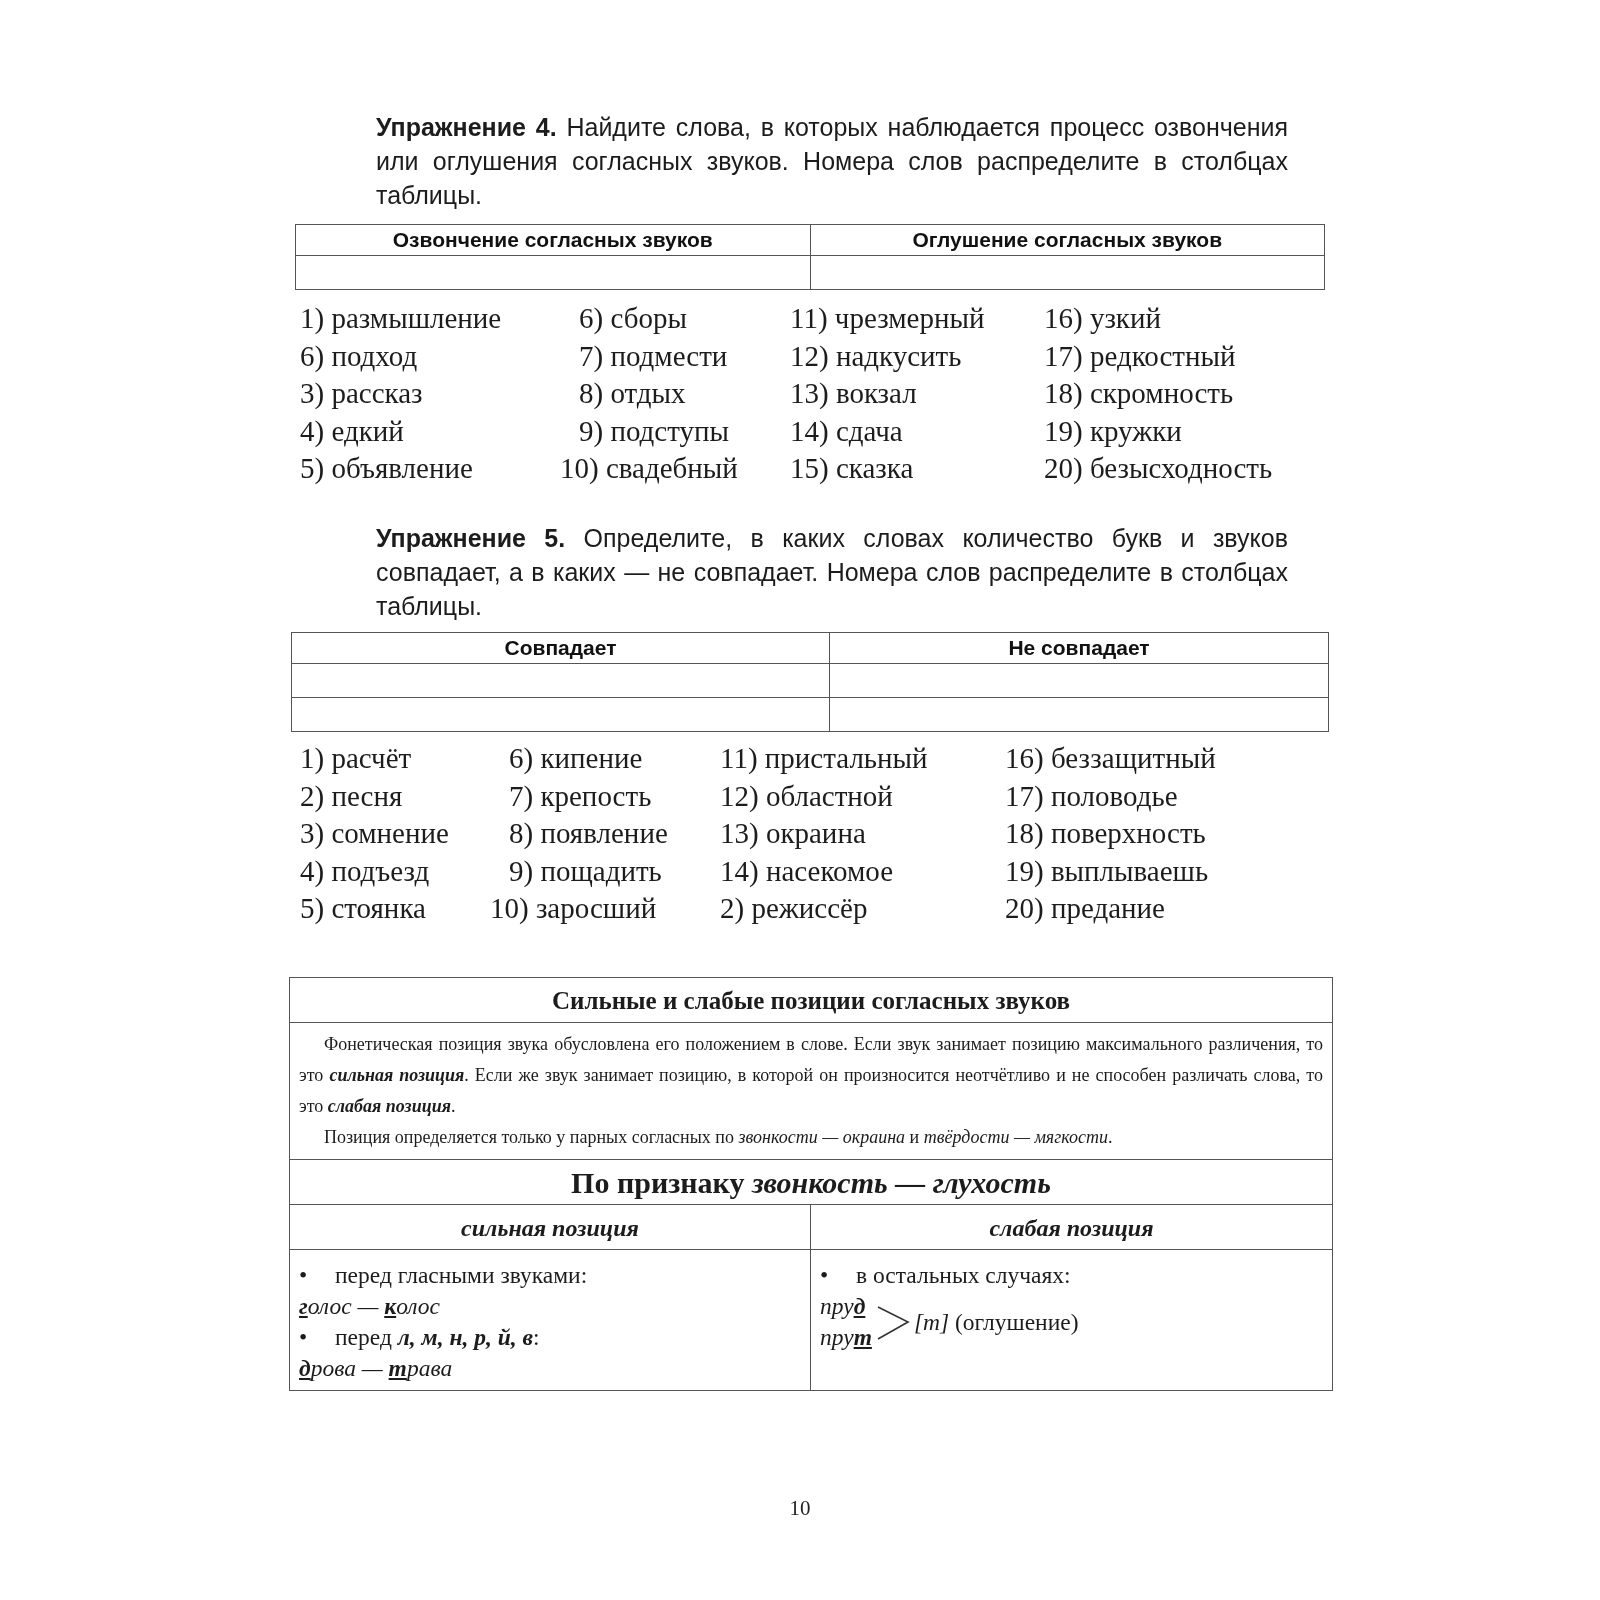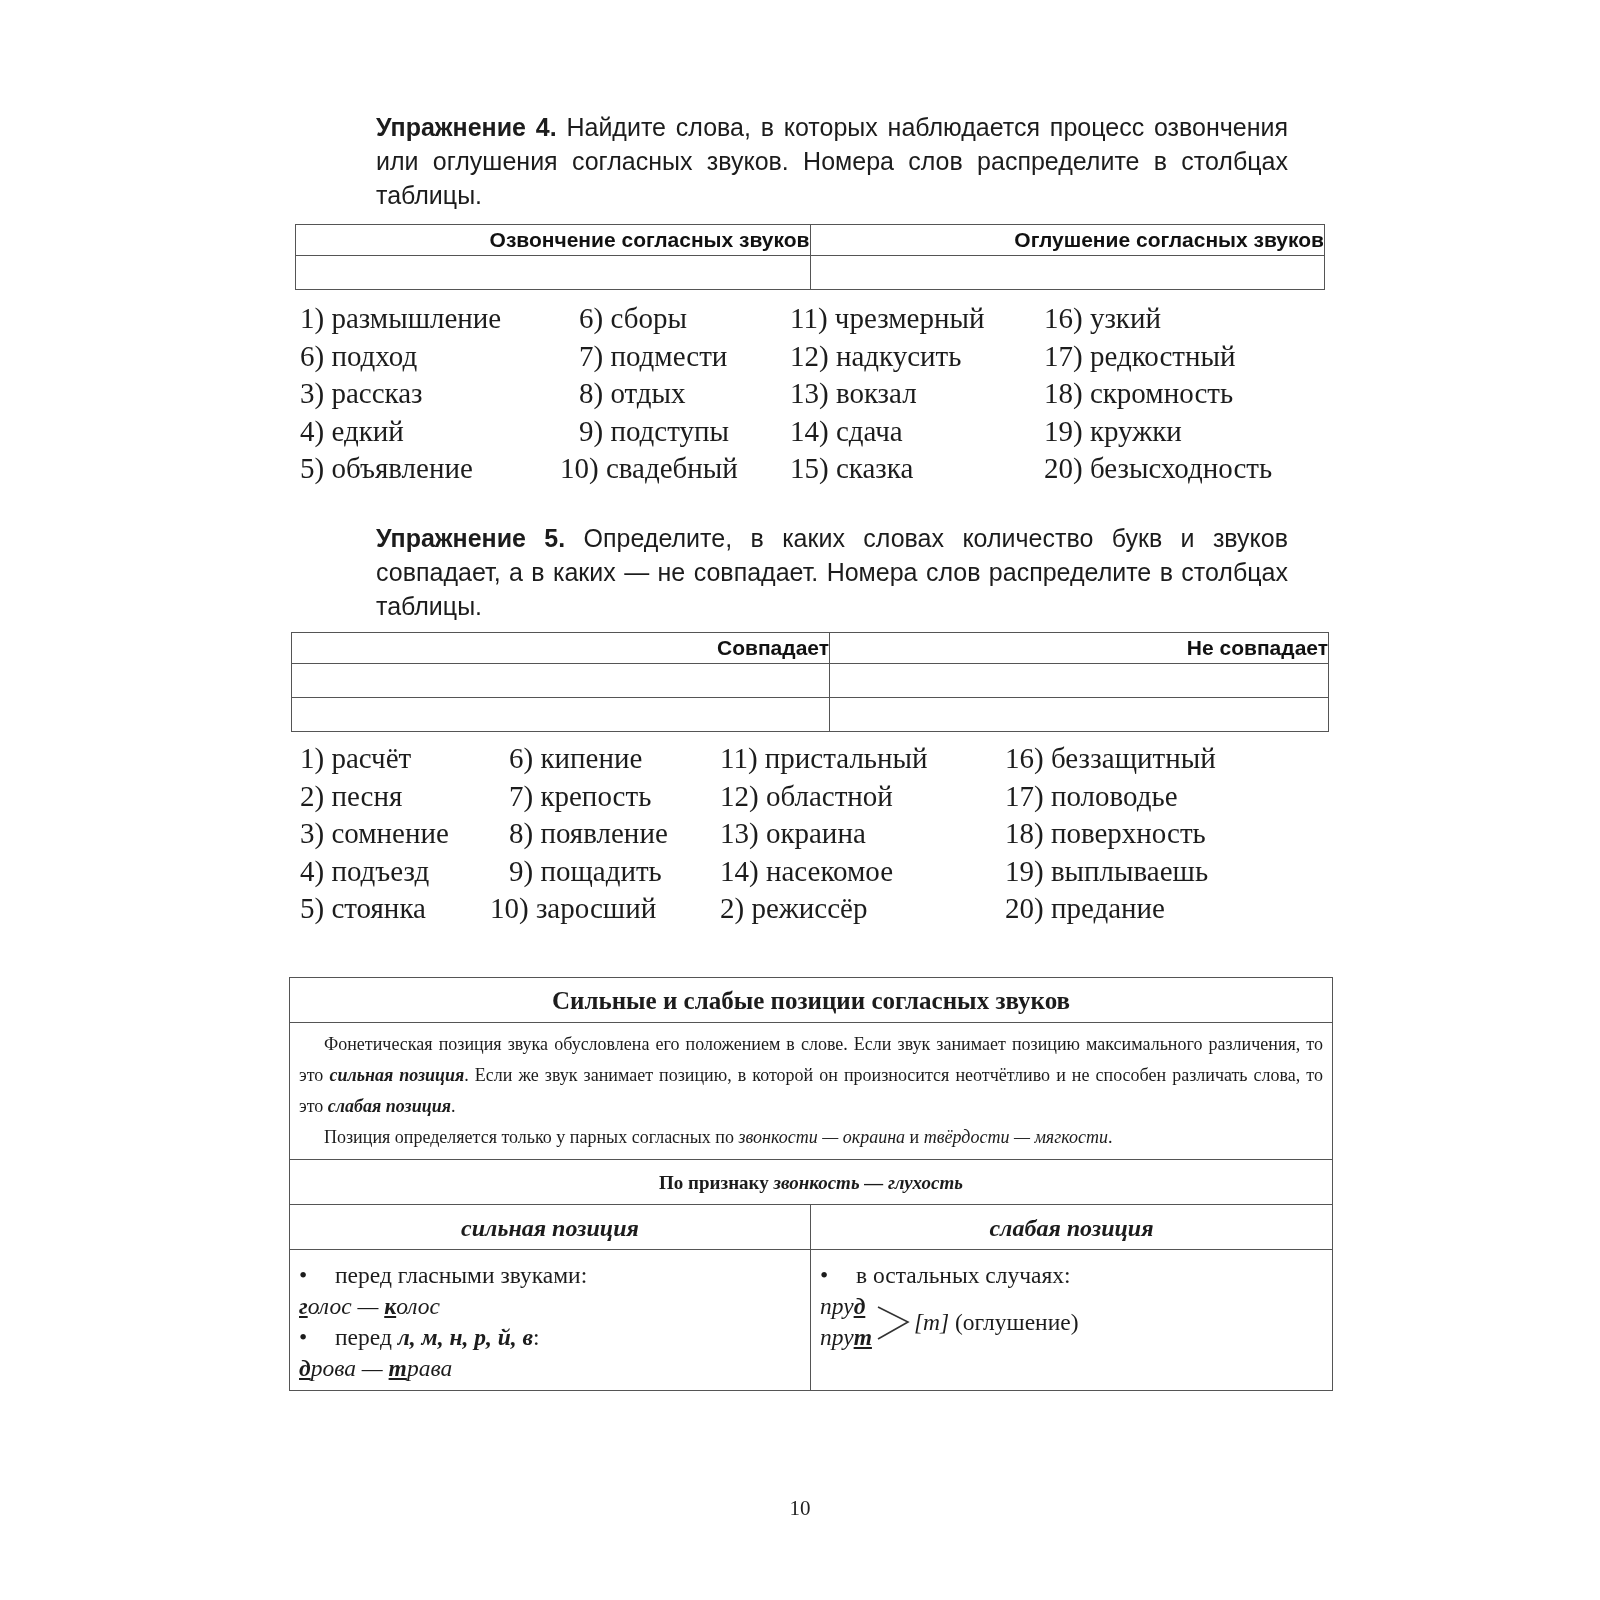--- a/index.html
+++ b/index.html
@@ -6,40 +6,40 @@
     body { width: 1600px; height: 1600px; position: relative; color: #1a1a1a; }
     .page { position: absolute; left: 0; top: 0; width: 1600px; height: 1172px; }
 
     .task { position: absolute; left: 376px; width: 912px; font-family: "Liberation Sans Narrow", "Liberation Sans", sans-serif; font-size: 25px; line-height: 34px; text-align: justify; color: #1c1c1c; }
     .task b { font-weight: bold; }
     #task4 { top: 110px; }
     #task5 { top: 521px; }
 
     table.answer { position: absolute; border-collapse: collapse; font-family: "Liberation Sans", sans-serif; }
     table.answer th, table.answer td { border: 1.5px solid #555; }
-    table.answer th { font-weight: bold; font-size: 21px; height: 30px; padding: 0; text-align: right; color: #111; }
+    table.answer th { font-weight: bold; font-size: 21px; height: 30px; padding: 0; text-align: center; color: #111; }
     table.answer td { height: 31px; }
     #table4 { left: 295px; top: 224px; width: 1030px; }
     #table4 th, #table4 td { width: 50%; }
     #table5 { left: 291px; top: 632px; width: 1038px; }
     #table5 th:first-child, #table5 td:first-child { width: 535px; }
 
     .words { position: absolute; font-family: "Liberation Serif", "DejaVu Serif", serif; font-size: 29px; line-height: 37.5px; color: #1c1c1c; }
     .wcol { position: absolute; top: 0; white-space: nowrap; }
     .wcol div { height: 37.5px; }
     #words4 { left: 300px; top: 300px; }
     #words5 { left: 300px; top: 740px; }
 
     .theory { position: absolute; left: 289px; top: 977px; width: 1042px; border: 1.5px solid #555; font-family: "Liberation Serif", "DejaVu Serif", serif; color: #1c1c1c; }
     .theory .title { height: 44px; line-height: 46px; text-align: center; font-weight: bold; font-size: 25px; border-bottom: 1.5px solid #555; }
     .theory .body { padding: 6px 9px 6px 9px; font-size: 18px; line-height: 31px; text-align: justify; border-bottom: 1.5px solid #555; }
     .theory .body p { margin: 0; text-indent: 25px; }
     .theory .body i { font-style: italic; }
     .theory .body b i, .theory .body i b { font-weight: bold; }
-    .theory .subtitle { height: 44px; line-height: 46px; text-align: center; font-size: 19px; font-weight: bold; border-bottom: 1.5px solid #555; }
+    .theory .subtitle { height: 44px; line-height: 46px; text-align: center; font-size: 30px; font-weight: bold; border-bottom: 1.5px solid #555; }
     .theory .cols { display: flex; }
     .theory .col { width: 50%; }
     .theory .col:first-child { border-right: 1.5px solid #555; width: 520px; }
     .theory .col:last-child { flex: 1; }
     .theory .colhead { height: 44px; line-height: 46px; text-align: center; font-style: italic; font-weight: bold; font-size: 24px; border-bottom: 1.5px solid #555; }
     .theory .colbody { padding: 10px 9px 6px 9px; font-size: 23.5px; line-height: 31px; height: 124px; box-sizing: content-box; }
     .bullet { display: inline-block; width: 36px; }
     .ex i { font-style: italic; }
     .ul { text-decoration: underline; font-weight: bold; }
     .letters { font-weight: bold; font-style: italic; }

